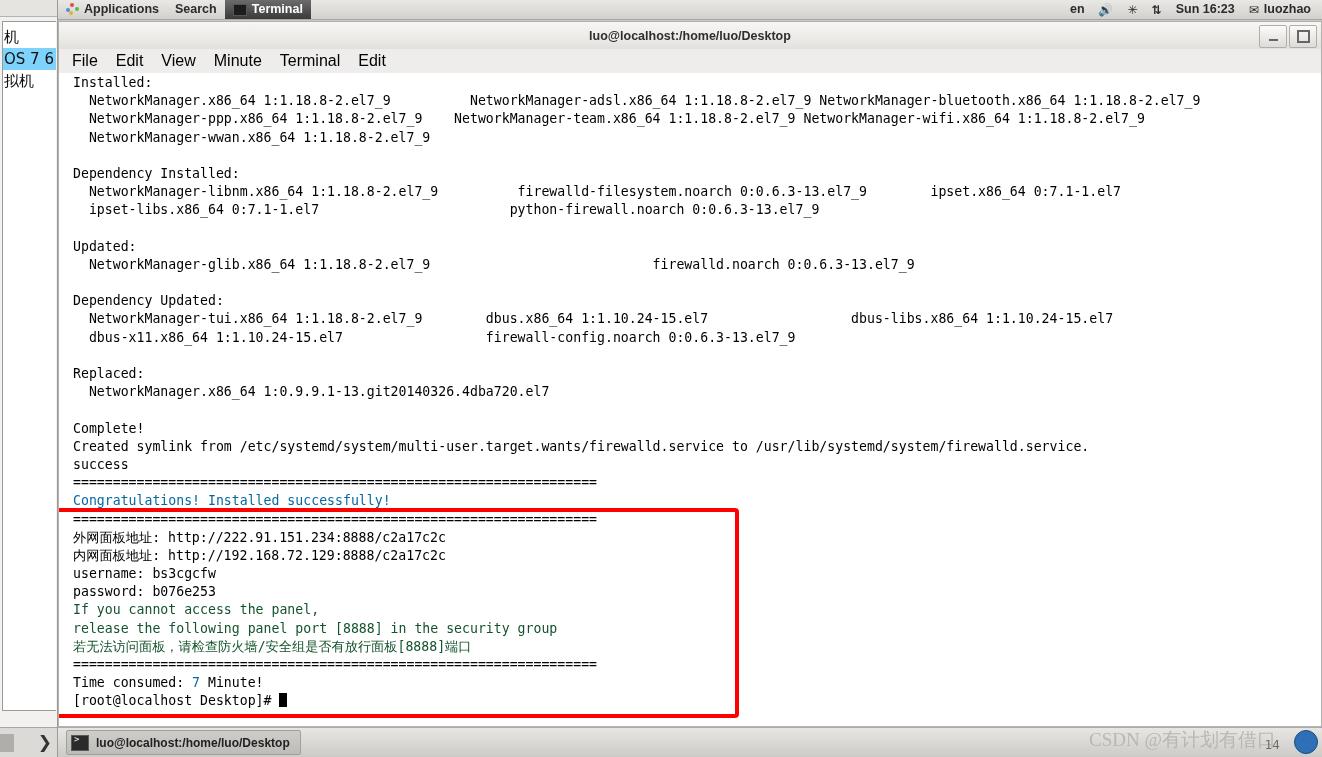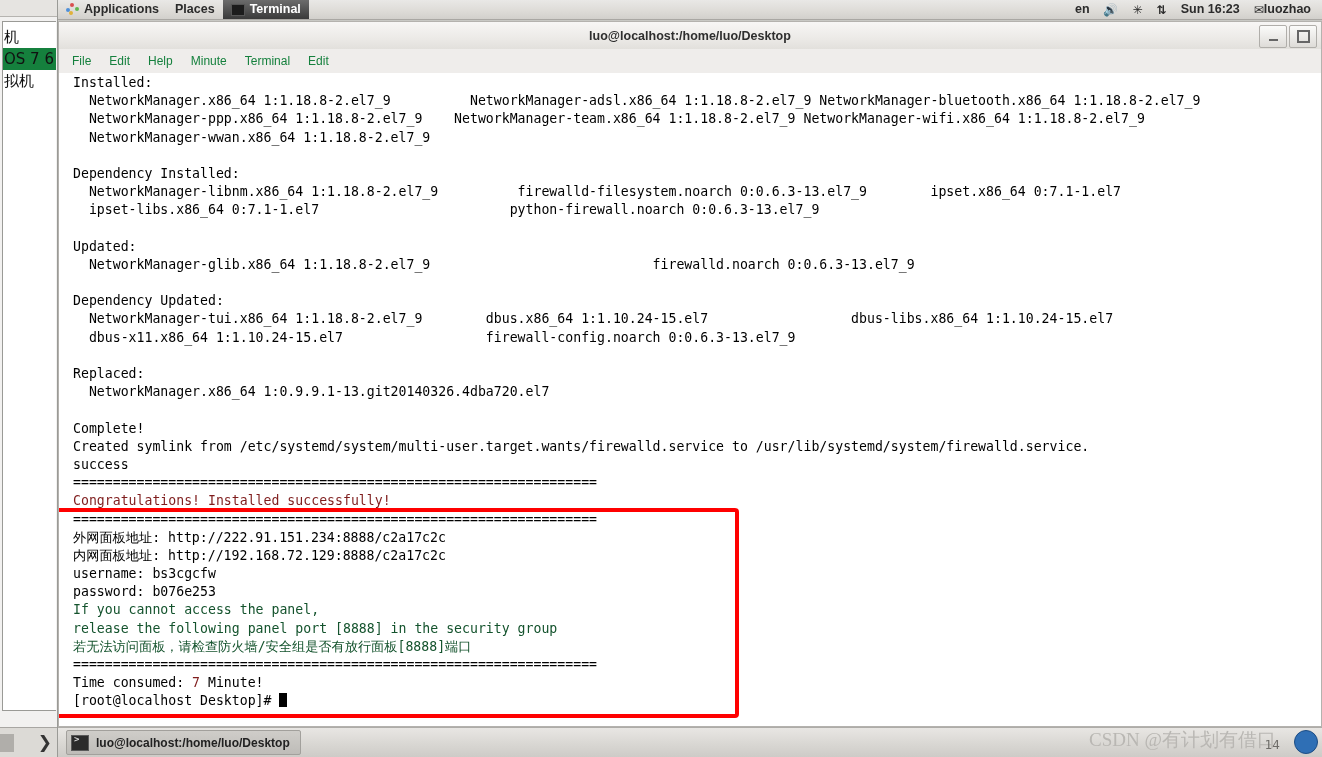--- a/index.html
+++ b/index.html
@@ -42,21 +42,21 @@
   }
   #vm-sidebar .vm-item {
     font-size: 15px;
     color: #111;
     line-height: 22px;
     white-space: nowrap;
     padding-left: 1px;
     font-family: "DejaVu Sans", sans-serif;
   }
   #vm-sidebar .vm-item.sel {
-    background: #15803d;
+    background: #7dd3fc;
   }
   #vm-sidebar .vm-bottom {
     position: absolute;
     bottom: 0; left: 0;
     width: 58px; height: 30px;
     background: #dcdad6;
     border-top: 1px solid #a8a6a2;
     box-sizing: border-box;
   }
   #vm-sidebar .vm-arrow {
@@ -168,22 +168,22 @@
   #menubar {
     height: 24px;
     background: #efedeb;
     border-left: 1px solid #b4b2ae;
     border-right: 1px solid #b4b2ae;
     display: flex; align-items: center;
     padding-left: 4px;
     box-sizing: border-box;
   }
   .menu-item {
-    font-size: 12px;
-    color: #15803d;
+    font-size: 16px;
+    color: #000000;
     padding: 2px 9px;
     cursor: default;
   }
   #term-body {
     position: relative;
     height: 654px;
     background: #ffffff;
     border: 1px solid #b4b2ae;
     border-top: none;
     box-sizing: border-box;
@@ -192,21 +192,21 @@
   #term-text {
     position: absolute;
     left: 3px; top: 1px;
     font-family: "DejaVu Sans Mono", monospace;
     font-size: 13.2px;
     line-height: 18.2px;
     color: #000000;
     white-space: pre;
   }
   #term-text .line { height: 18.2px; margin-left: 11px; }
-  .c-green { color: #7f1d1d; }
+  .c-green { color: #0369a1; }
   .c-yellow { color: #14532d; }
   .cursor {
     display: inline-block;
     width: 8px; height: 14px;
     background: #000;
     vertical-align: -2px;
   }
 
   
   #red-box {
@@ -305,42 +305,42 @@
       <div class="tp-item">
         <span class="app-dots">
             <i></i>
             <i></i>
             <i></i>
             <i></i>
           </span>
         <span>Applications</span>
       </div>
       <div class="tp-item">
-        <span>Places</span>
+        <span>Search</span>
       </div>
       <div class="tp-item active">
         <span class="term-mini"></span>
         <span>Terminal</span>
       </div>
     </div>
     <div class="tp-right">
       <div class="tp-item">en</div>
       <div class="tp-item">
         <span class="ico">🔊</span>
       </div>
       <div class="tp-item">
         <span class="ico">✳</span>
       </div>
       <div class="tp-item">
         <span class="ico">⇅</span>
       </div>
       <div class="tp-item">Sun 16:23</div>
       <div class="tp-item">
         <span class="ico">✉</span>
-        <span style="">luozhao</span>
+        <span style="margin-left:5px">luozhao</span>
       </div>
     </div>
   </div>
 
   <div id="terminal-window">
 
     <div id="titlebar">
       <span class="title">luo@localhost:/home/luo/Desktop</span>
       <div class="wbtns">
         <div class="wbtn">
@@ -348,21 +348,21 @@
           </div>
         <div class="wbtn">
             <span class="max-g"></span>
           </div>
       </div>
     </div>
 
     <div id="menubar">
       <div class="menu-item">File</div>
       <div class="menu-item">Edit</div>
-      <div class="menu-item">Help</div>
+      <div class="menu-item">View</div>
       <div class="menu-item">Minute</div>
       <div class="menu-item">Terminal</div>
       <div class="menu-item">Edit</div>
     </div>
 
     <div id="term-body">
       <div id="term-text"><div class="line"><span>Installed:</span></div><div class="line"><span>  NetworkManager.x86_64 1:1.18.8-2.el7_9          NetworkManager-adsl.x86_64 1:1.18.8-2.el7_9 NetworkManager-bluetooth.x86_64 1:1.18.8-2.el7_9</span></div><div class="line"><span>  NetworkManager-ppp.x86_64 1:1.18.8-2.el7_9    NetworkManager-team.x86_64 1:1.18.8-2.el7_9 NetworkManager-wifi.x86_64 1:1.18.8-2.el7_9</span></div><div class="line"><span>  NetworkManager-wwan.x86_64 1:1.18.8-2.el7_9</span></div><div class="line"><span></span></div><div class="line"><span>Dependency Installed:</span></div><div class="line"><span>  NetworkManager-libnm.x86_64 1:1.18.8-2.el7_9          firewalld-filesystem.noarch 0:0.6.3-13.el7_9        ipset.x86_64 0:7.1-1.el7</span></div><div class="line"><span>  ipset-libs.x86_64 0:7.1-1.el7                        python-firewall.noarch 0:0.6.3-13.el7_9</span></div><div class="line"><span></span></div><div class="line"><span>Updated:</span></div><div class="line"><span>  NetworkManager-glib.x86_64 1:1.18.8-2.el7_9                            firewalld.noarch 0:0.6.3-13.el7_9</span></div><div class="line"><span></span></div><div class="line"><span>Dependency Updated:</span></div><div class="line"><span>  NetworkManager-tui.x86_64 1:1.18.8-2.el7_9        dbus.x86_64 1:1.10.24-15.el7                  dbus-libs.x86_64 1:1.10.24-15.el7</span></div><div class="line"><span>  dbus-x11.x86_64 1:1.10.24-15.el7                  firewall-config.noarch 0:0.6.3-13.el7_9</span></div><div class="line"><span></span></div><div class="line"><span>Replaced:</span></div><div class="line"><span>  NetworkManager.x86_64 1:0.9.9.1-13.git20140326.4dba720.el7</span></div><div class="line"><span></span></div><div class="line"><span>Complete!</span></div><div class="line"><span>Created symlink from /etc/systemd/system/multi-user.target.wants/firewalld.service to /usr/lib/systemd/system/firewalld.service.</span></div><div class="line"><span>success</span></div><div class="line"><span>==================================================================</span></div><div class="line"><span class="c-green">Congratulations! Installed successfully!</span></div><div class="line"><span>==================================================================</span></div><div class="line"><span>外网面板地址: http://222.91.151.234:8888/c2a17c2c</span></div><div class="line"><span>内网面板地址: http://192.168.72.129:8888/c2a17c2c</span></div><div class="line"><span>username: bs3cgcfw</span></div><div class="line"><span>password: b076e253</span></div><div class="line"><span class="c-yellow">If you cannot access the panel,</span></div><div class="line"><span class="c-yellow">release the following panel port [8888] in the security group</span></div><div class="line"><span class="c-yellow">若无法访问面板，请检查防火墙/安全组是否有放行面板[8888]端口</span></div><div class="line"><span>==================================================================</span></div><div class="line"><span>Time consumed: </span><span class="c-green">7</span><span> Minute!</span></div><div class="line"><span>[root@localhost Desktop]# </span><span class="cursor"></span></div></div>
       <div id="red-box"></div>
     </div>
   </div>

